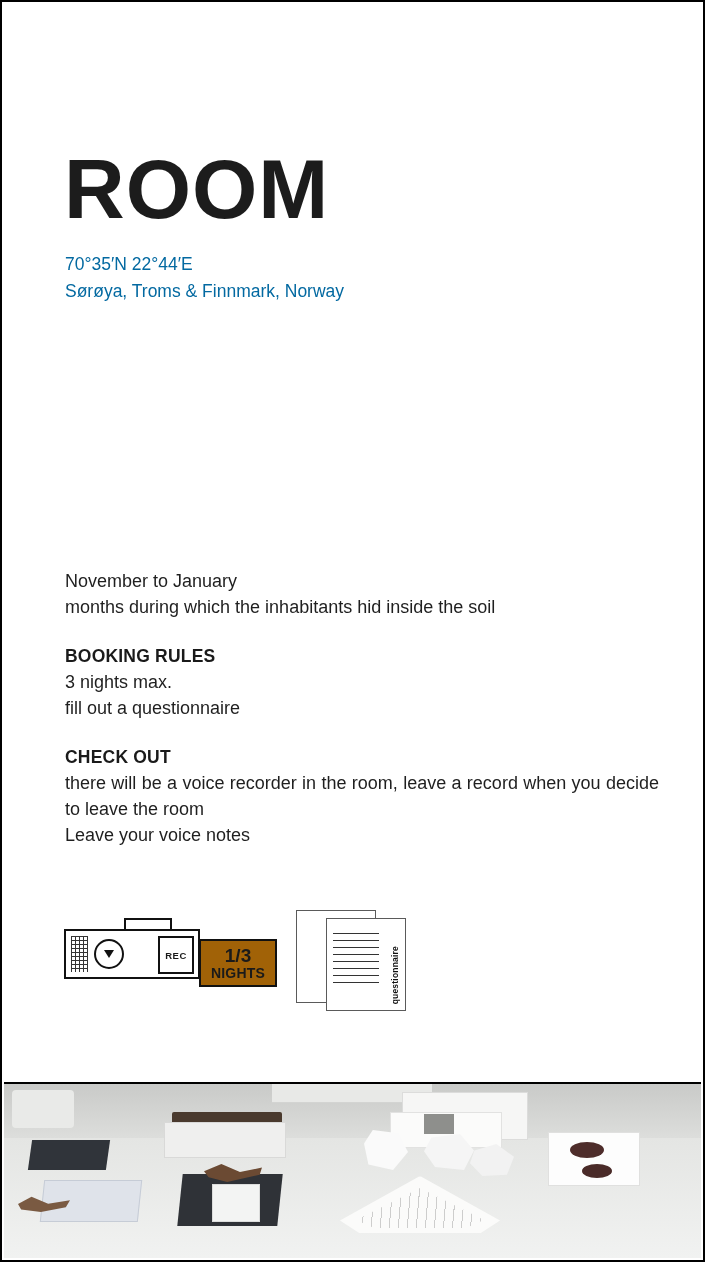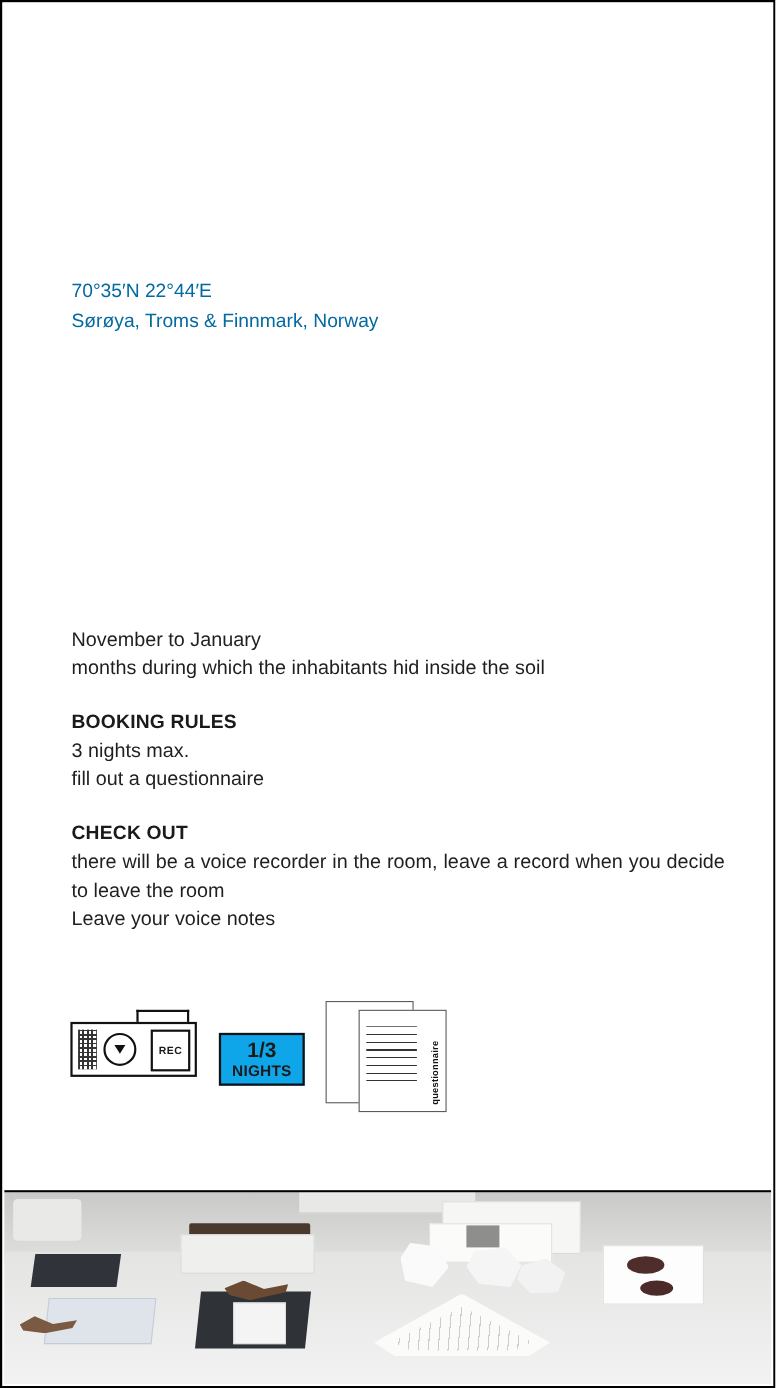--- a/index.html
+++ b/index.html
@@ -83,21 +83,21 @@
     left: 62px;
     top: 908px;
     height: 100px;
   }
 
   
   .recorder {
     position: absolute;
     left: 0px;
     top: 19px;
-    width: 115px;
+    width: 136px;
     height: 50px;
     border: 2.5px solid #111;
     box-sizing: border-box;
     background: #fff;
   }
   .recorder .speaker {
     position: absolute;
     left: 5px;
     top: 5px;
     width: 17px;
@@ -160,21 +160,21 @@
 
   
   .nights {
     position: absolute;
     left: 135px;
     top: 29px;
     width: 78px;
     height: 48px;
     border: 2.5px solid #111;
     box-sizing: border-box;
-    background: #0ea5e9;
+    background: #a16207;
     display: flex;
     flex-direction: column;
     align-items: center;
     justify-content: center;
     line-height: 1.05;
   }
   .nights .frac {
     font-size: 19px;
     font-weight: bold;
   }
@@ -350,20 +350,21 @@
     background: #e8e9e7; border-bottom: 1px solid #d3d4d2;
   }
 </style>
 </head>
 <body>
 
 <div class="page">
 
   <div class="content">
 
+    <h1 class="title">ROOM</h1>
 
     <div class="coords">
       <div>70°35′N 22°44′E</div>
       <div>Sørøya, Troms &amp; Finnmark, Norway</div>
     </div>
 
     <div class="sections">
 
       <div class="section">
         <div class="sec-line">November to January</div>

